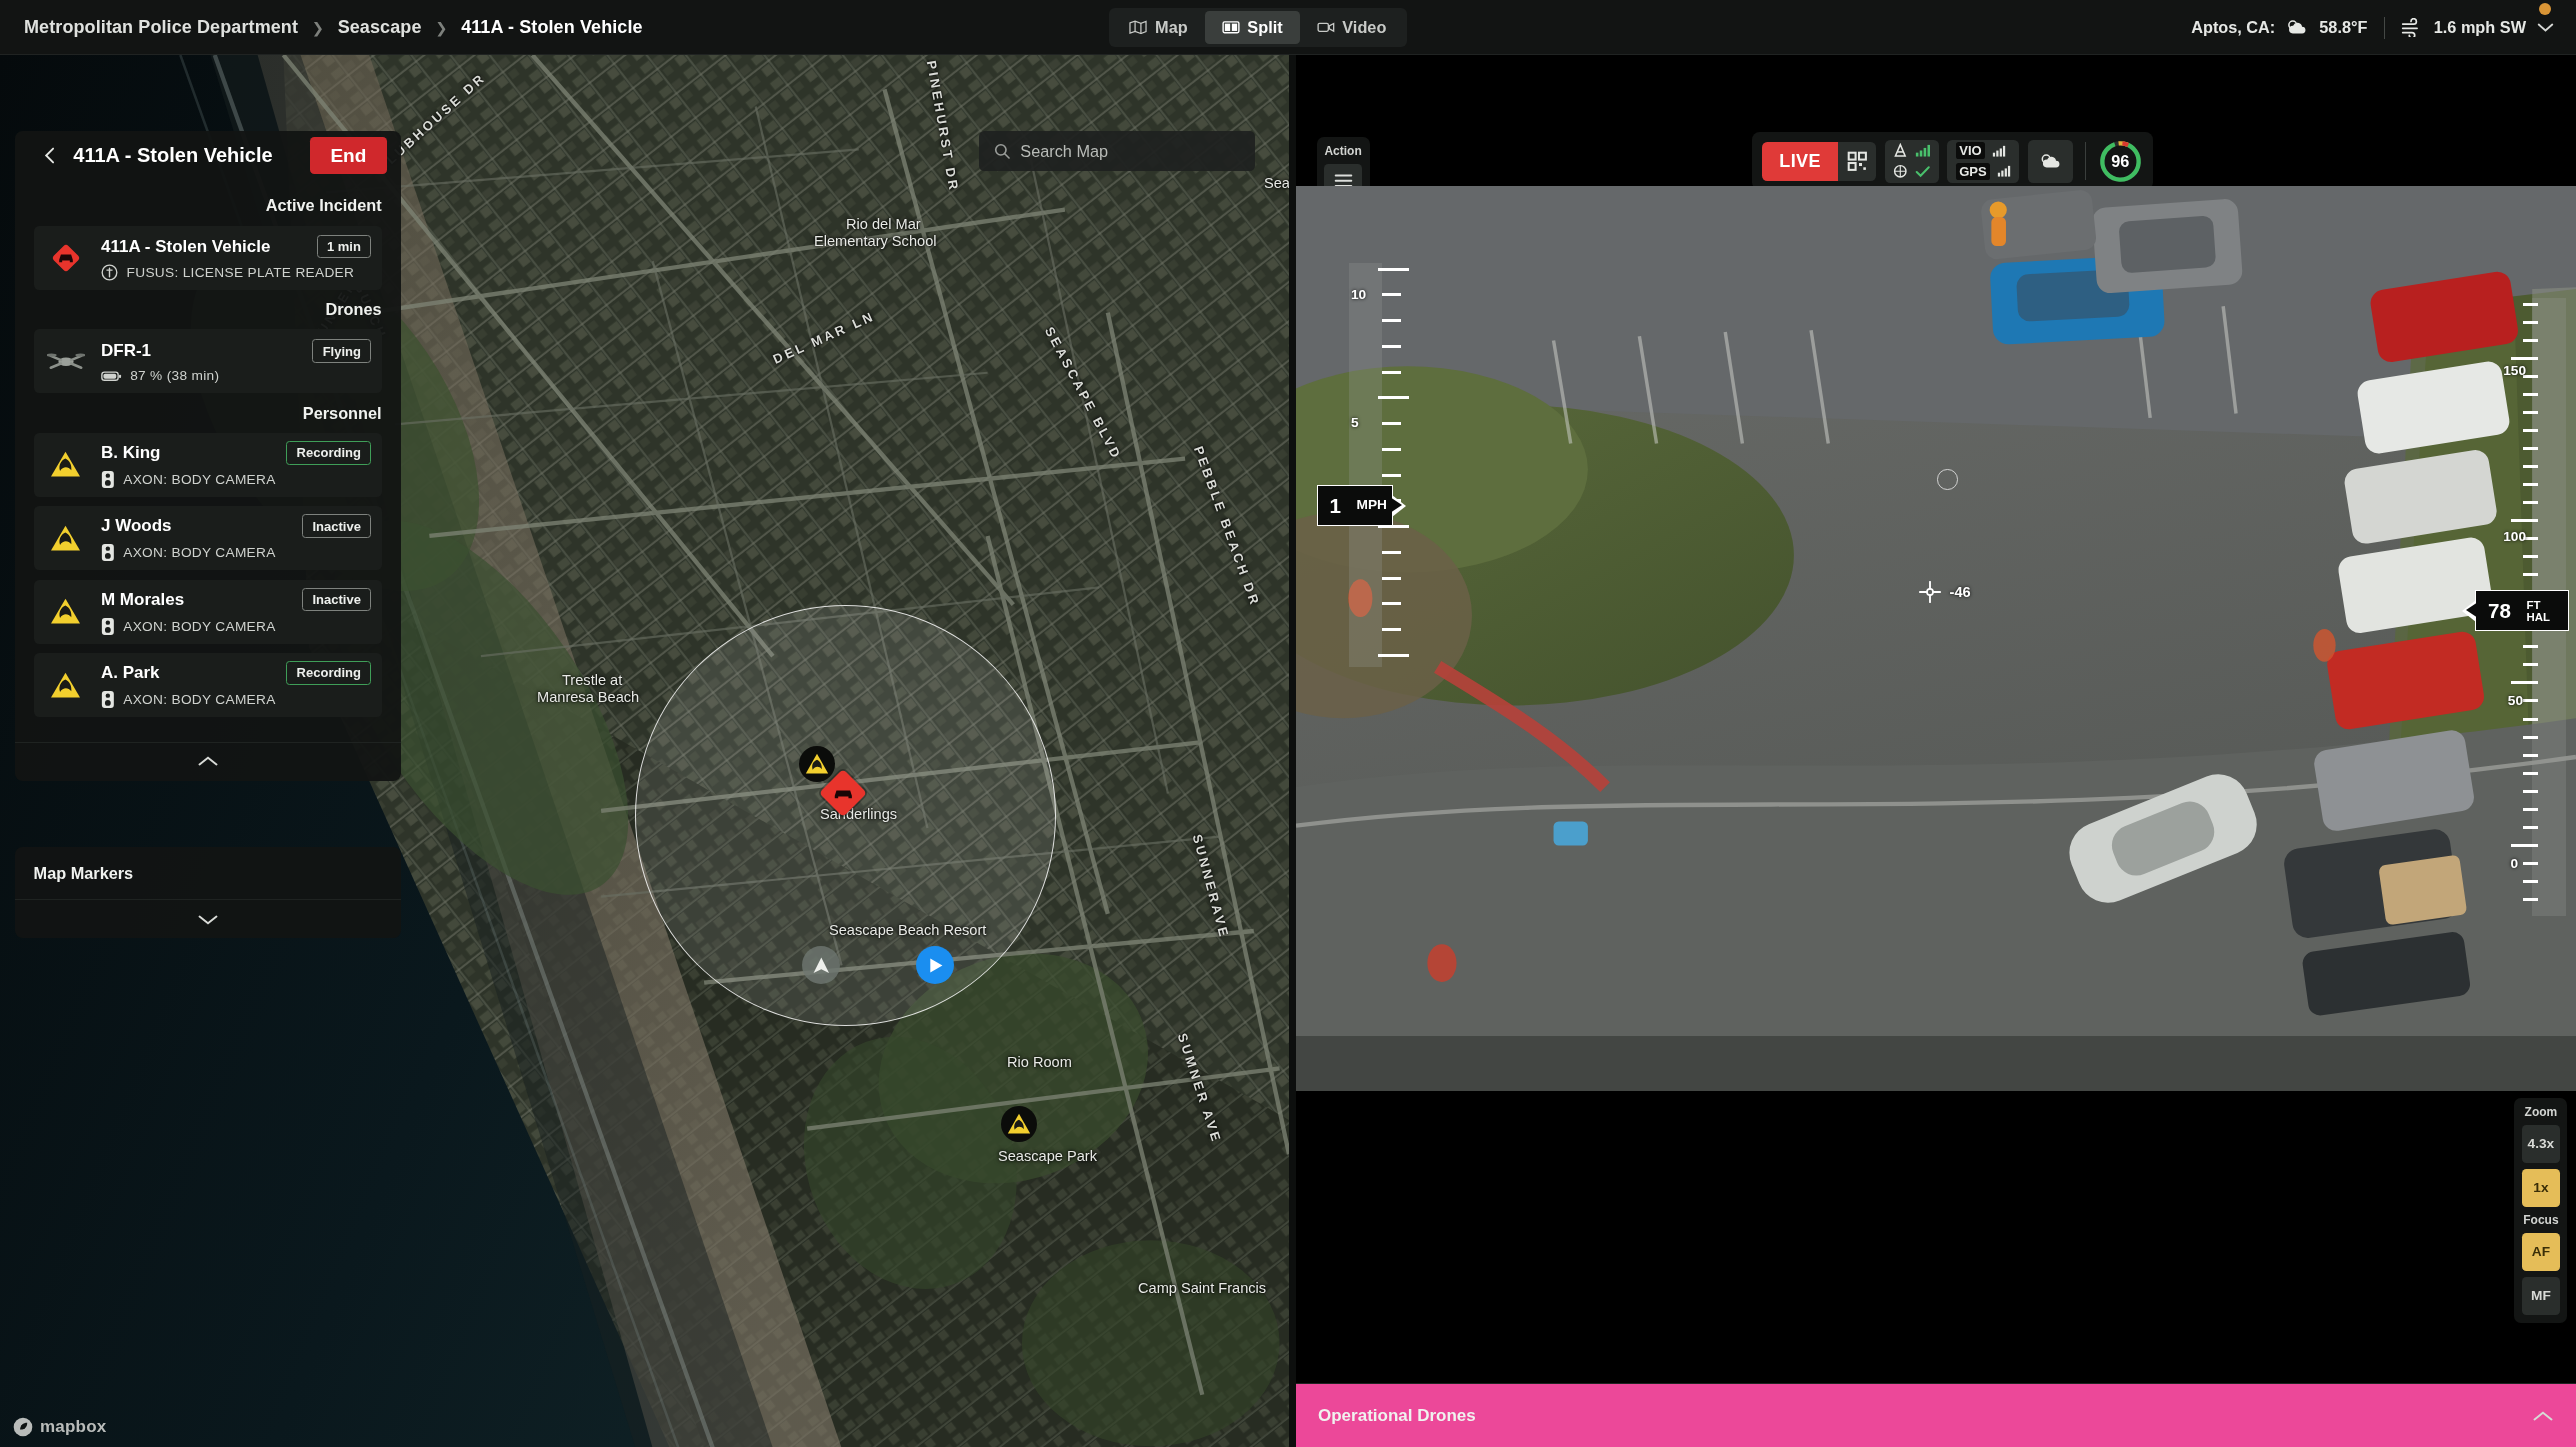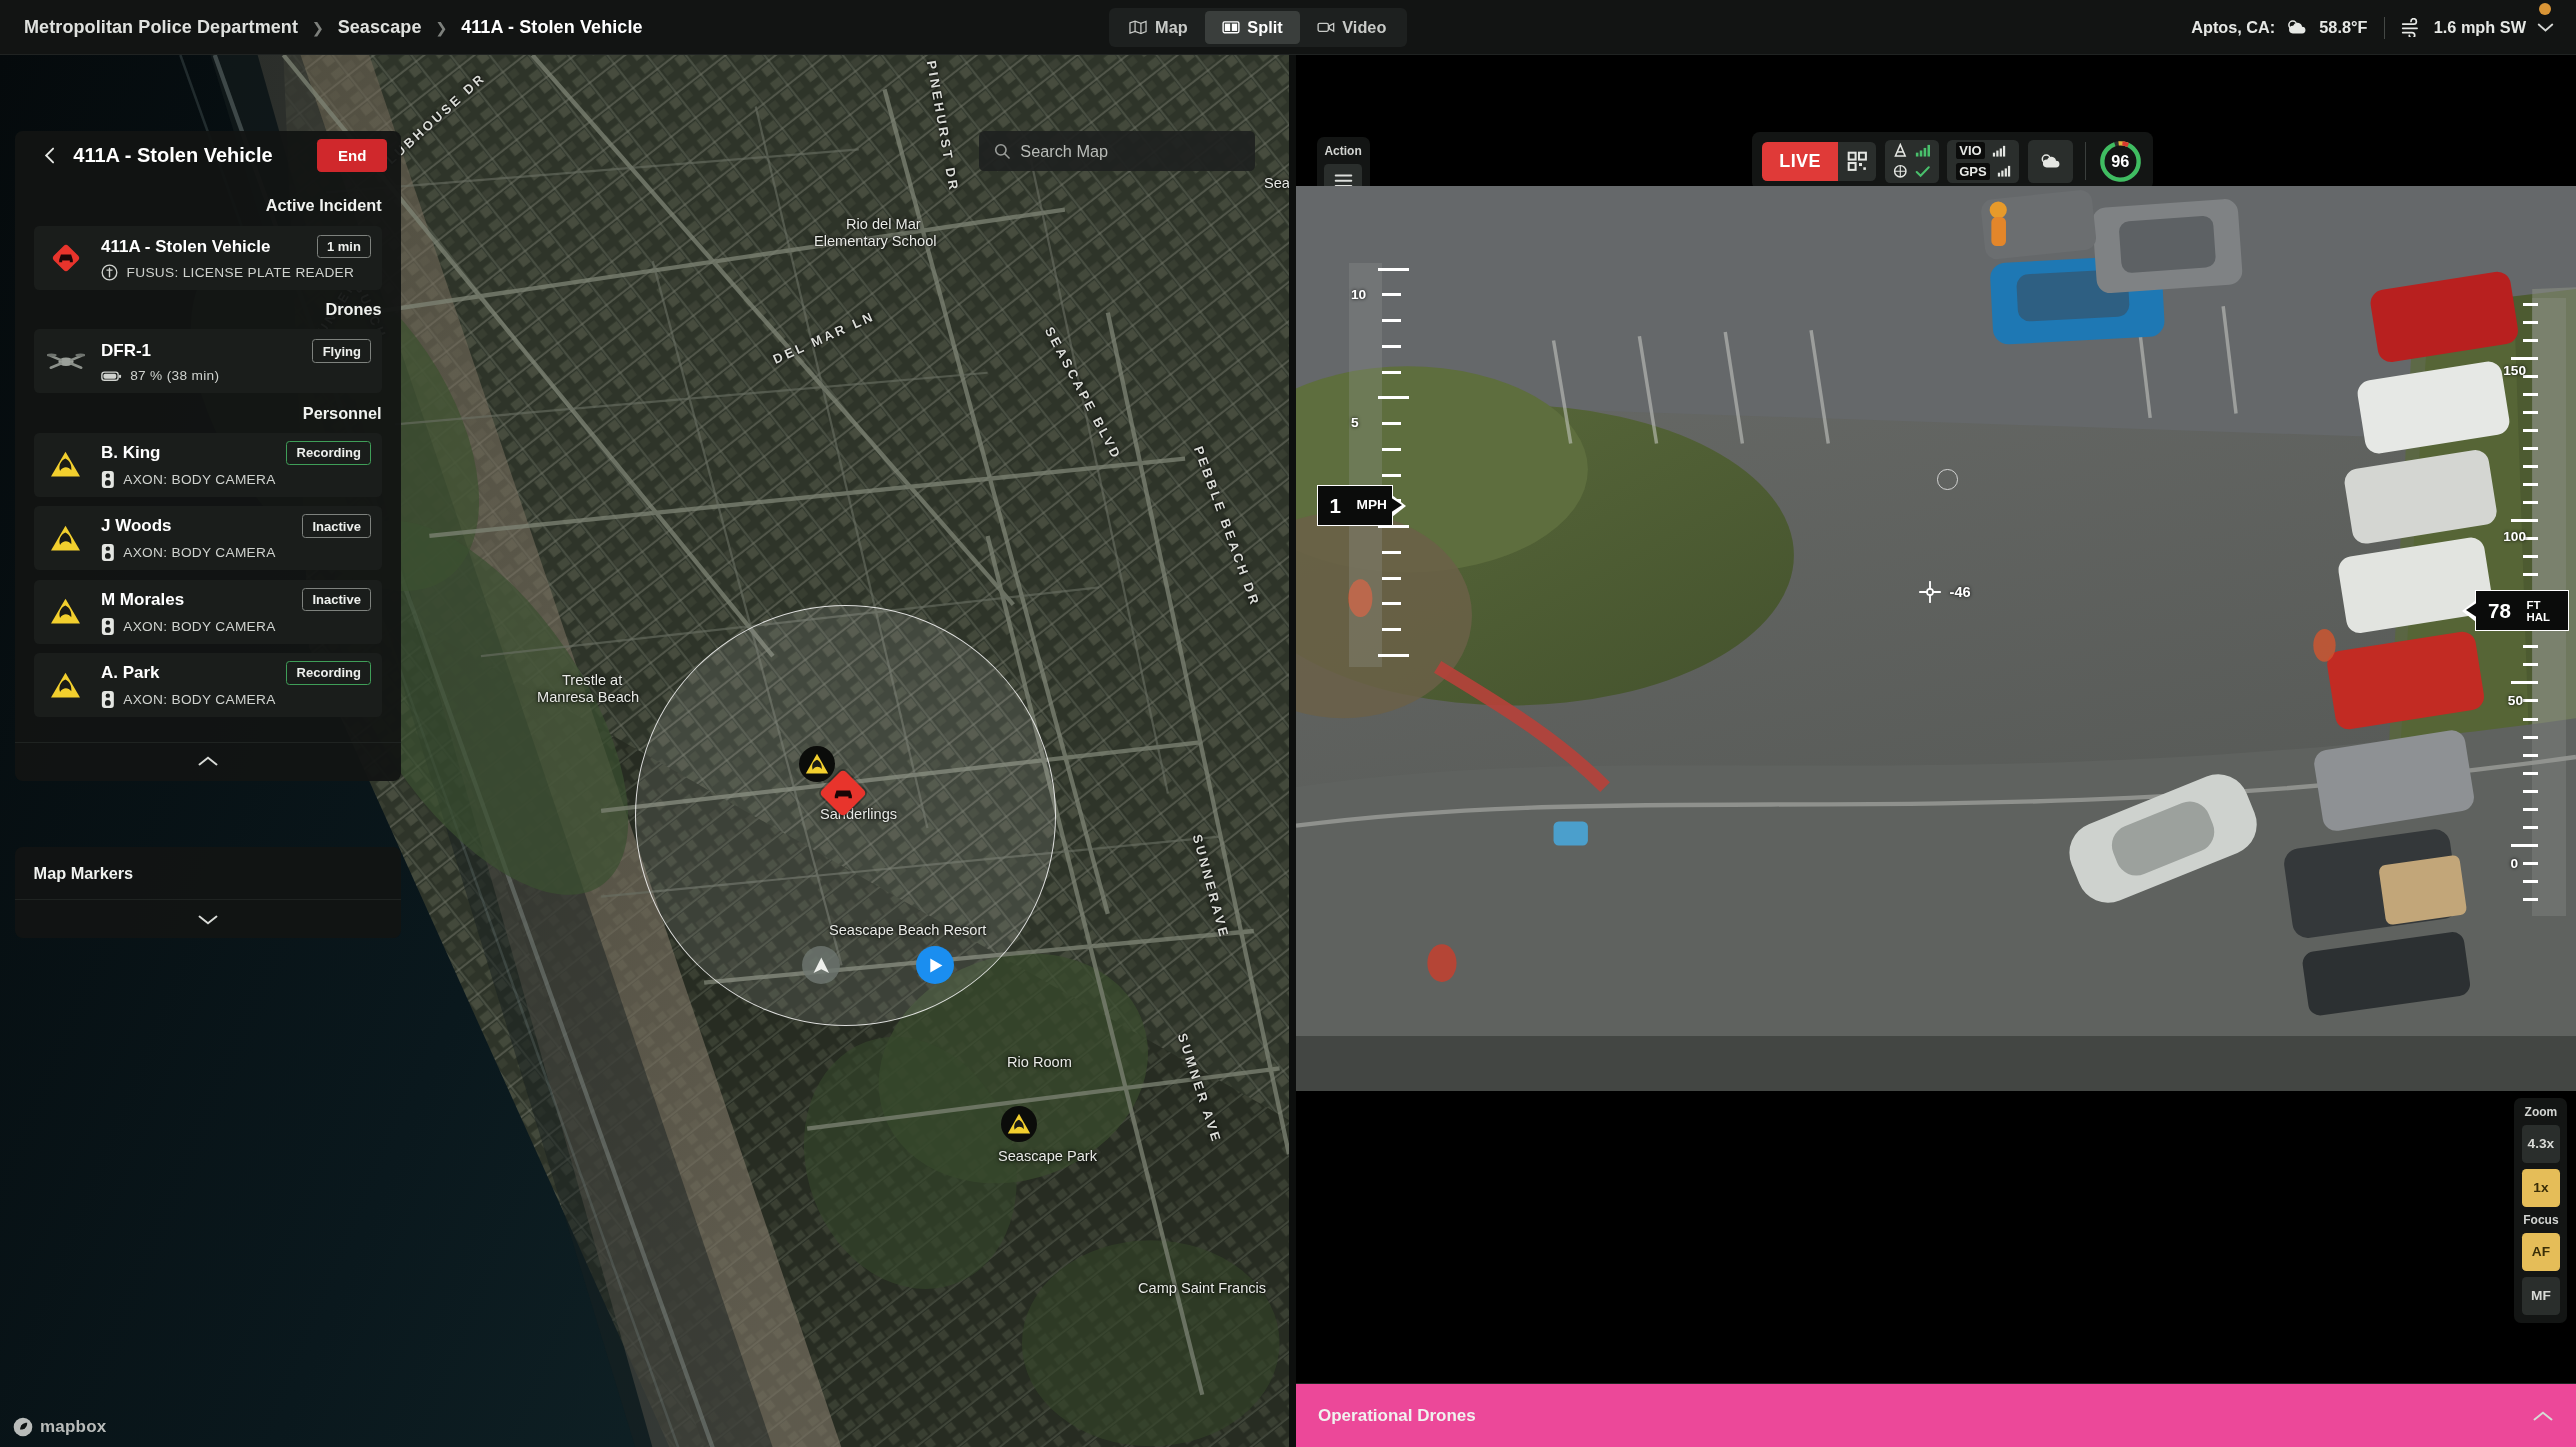--- a/index.html
+++ b/index.html
@@ -109,21 +109,21 @@
     position: absolute; left: 14.6px; top: 76px; width: 386px;
     background: rgba(18,20,19,0.95); border-radius: 7.7px; overflow: hidden;
   }
   .inc-head {
     height: 50px; display: flex; align-items: center; padding: 0 13.7px 0 26px;
     border-bottom: 0.9px solid #24272500;
   }
   .inc-back { width: 19px; height: 19px; cursor: pointer; flex: 0 0 auto; }
   .inc-title { flex: 1; font-size: 20px; font-weight: 700; color: #fff; margin-left: 13.7px; }
   .end-btn {
-    background: #d0282c; color: #fff; font-size: 15px; font-weight: 700;
+    background: #d0282c; color: #fff; font-size: 19px; font-weight: 700;
     border-radius: 4.3px; padding: 7.7px 20.6px; cursor: pointer;
   }
   .inc-body { padding: 12px 19px 15.5px 19px; }
   .sect-label { font-size: 16.3px; font-weight: 700; color: #f0f2ef; margin: 10.3px 0 10.3px 12px; text-align: right; }
   .sect-label:first-child { margin-top: 3.4px; }
 
   .row-card {
     display: flex; align-items: stretch; background: #1a1d1b;
     border-radius: 5.2px; margin-bottom: 9.4px; overflow: hidden; min-height: 64px;
     cursor: pointer;

